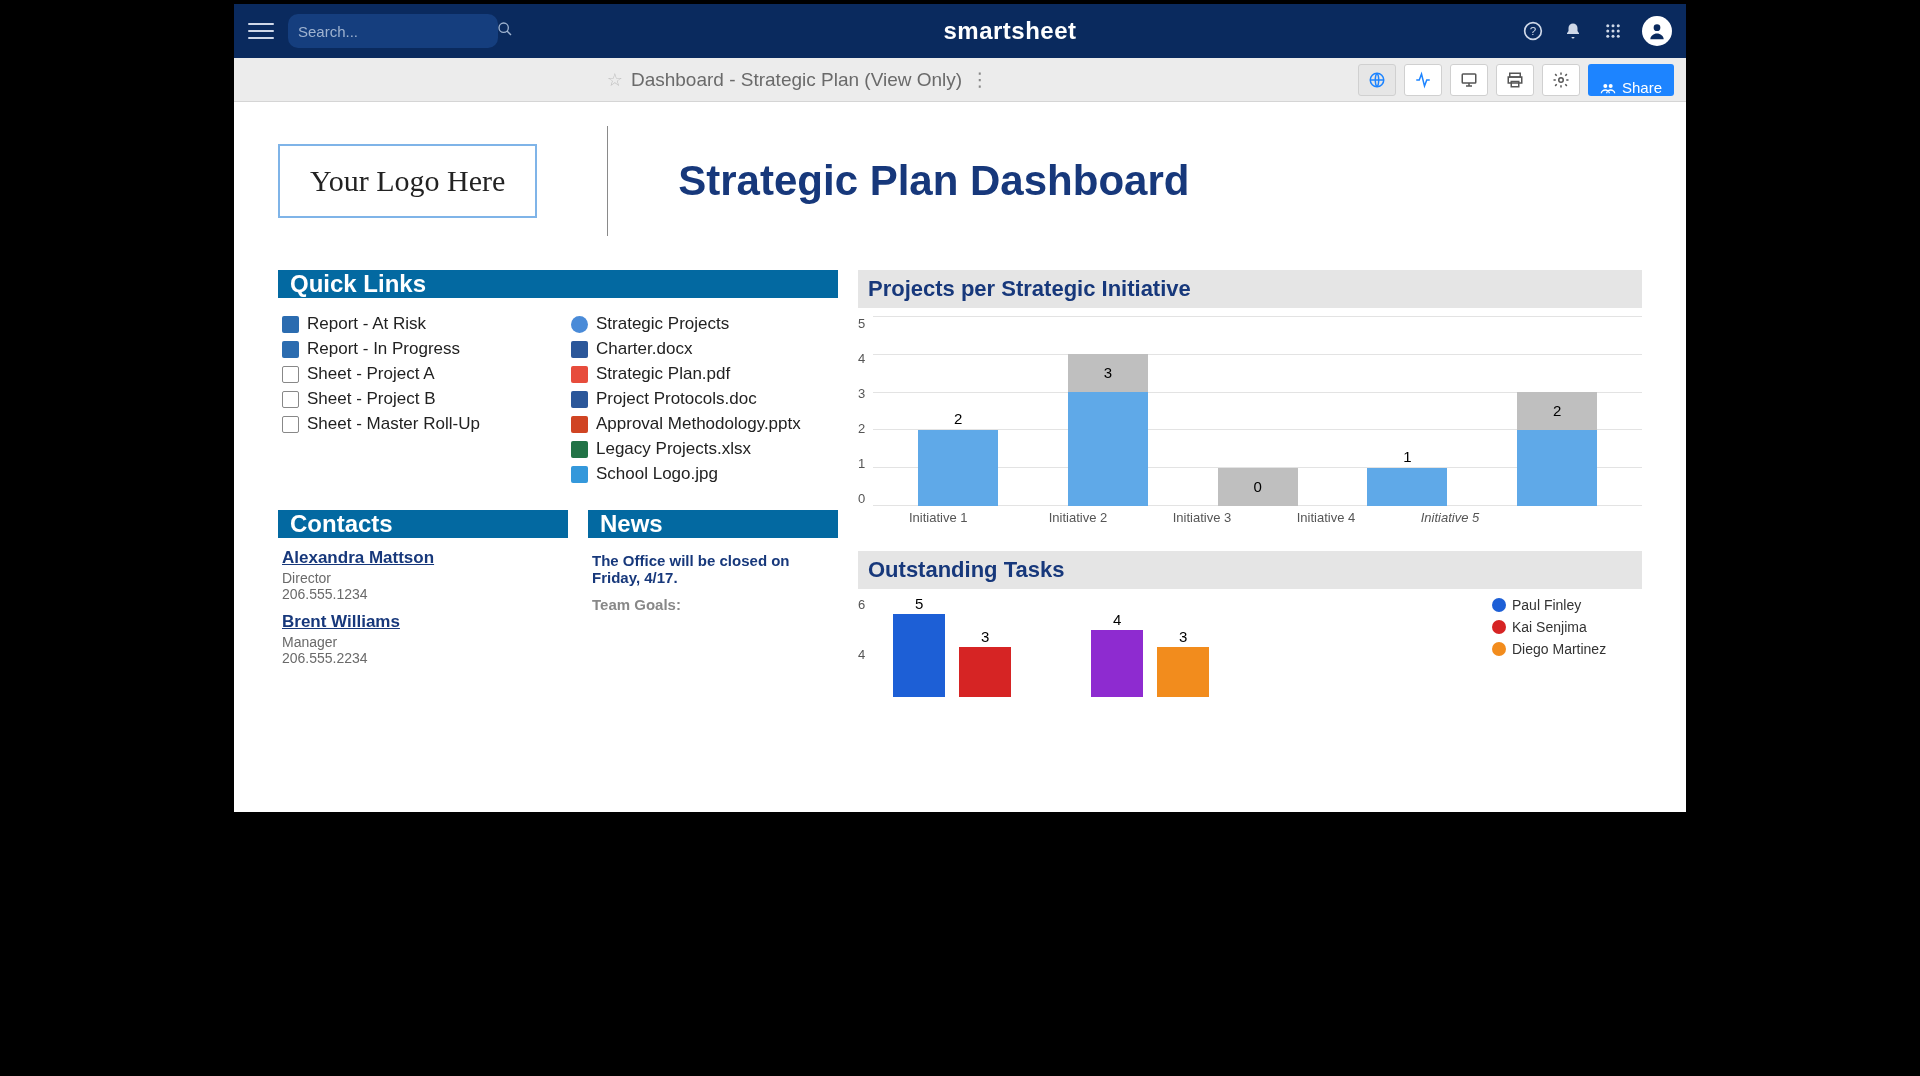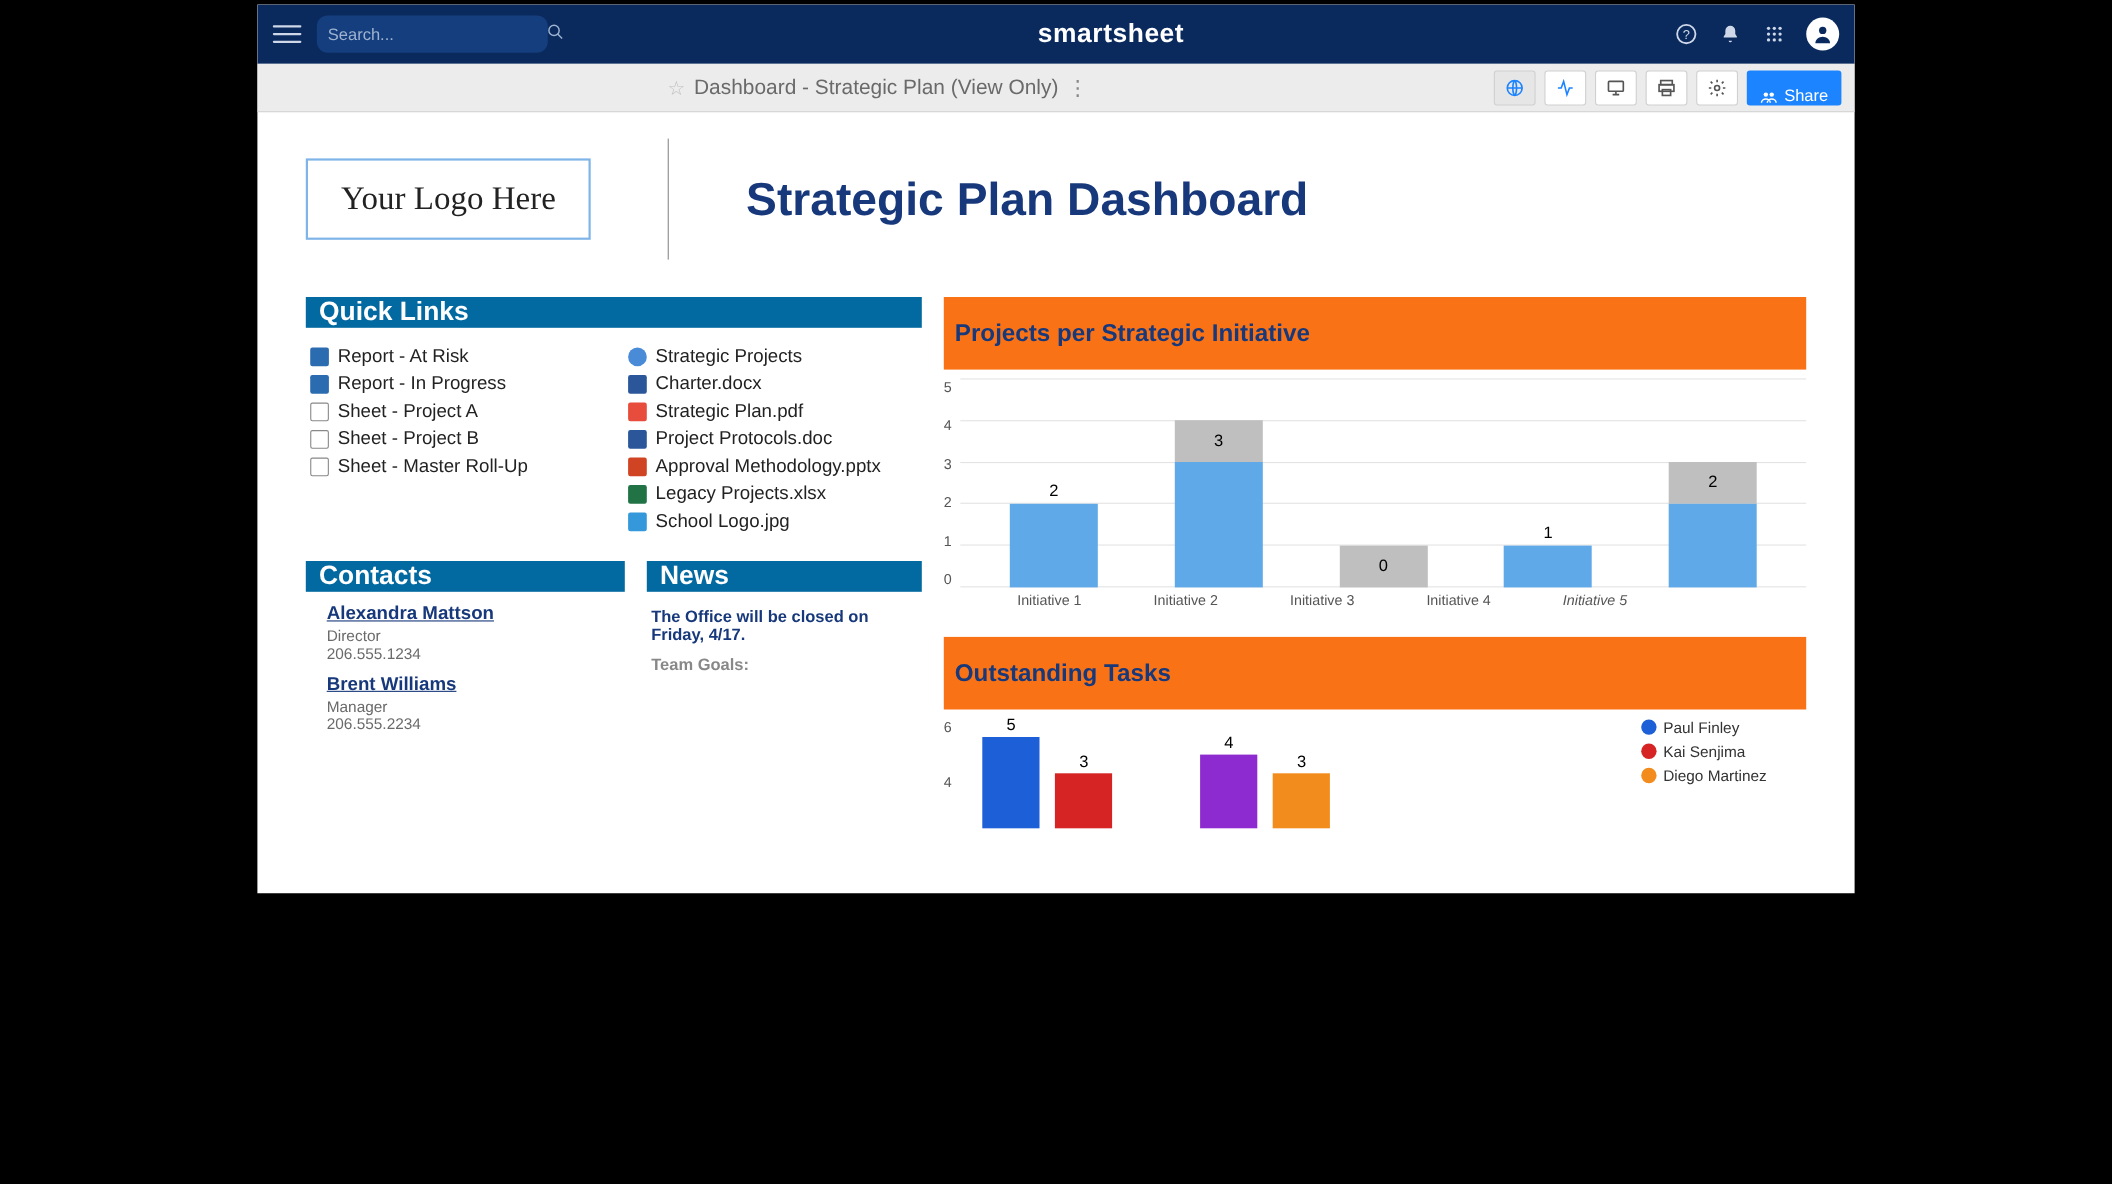--- a/index.html
+++ b/index.html
@@ -39,32 +39,32 @@
   .fi{width:17px;height:17px;border-radius:2px;display:flex;align-items:center;justify-content:center;font-size:10px;font-weight:bold;color:#fff;flex-shrink:0}
   .fi.ws{background:#4a8bd8;border-radius:50%}
   .fi.wd{background:#2b579a}
   .fi.pd{background:#e74c3c}
   .fi.pp{background:#d04423}
   .fi.xl{background:#217346}
   .fi.im{background:#3498db}
   .fi.rp{background:#2b6cb0}
   .fi.sh{background:#fff;border:1px solid #888}
   .contacts{grid-column:1/2}
-  .contact{margin:10px 19px}
+  .contact{margin:10px 4px}
   .contact .name{color:#17387b;font-weight:700;font-size:17px;text-decoration:underline;cursor:pointer}
   .contact .role{color:#6a6a6a;font-size:14px;margin-top:2px}
   .contact .phone{color:#6a6a6a;font-size:14px}
   .news{grid-column:2/3}
   .news-body{padding:4px;font-size:15px;color:#444}
   .news-head{color:#17387b;font-weight:700;margin-bottom:10px}
   .news-red{color:#d62424;font-weight:700}
   
   .chart-col{grid-column:3/4;grid-row:1/4}
   .chart-widget{margin-bottom:26px}
-  .chart-title{background:#f97316;color:#17387b;font-size:22px;font-weight:700;padding:20px 10px;margin-bottom:8px}
+  .chart-title{background:#e5e5e5;color:#17387b;font-size:22px;font-weight:700;padding:6px 10px;margin-bottom:8px}
   .chart-area{position:relative;display:flex}
   .ylabels{display:flex;flex-direction:column;justify-content:space-between;align-items:flex-end;padding-right:8px;color:#555;font-size:13px}
   .plot{flex:1;position:relative}
   .gridlines{position:absolute;inset:0;display:flex;flex-direction:column;justify-content:space-between}
   .gridlines div{border-top:1px solid #e3e3e3;height:0}
   .bars{position:absolute;inset:0;display:flex;align-items:flex-end;justify-content:space-around;padding:0 10px}
   .bargroup{display:flex;flex-direction:column;align-items:center;width:90px}
   .stack{width:80px;display:flex;flex-direction:column-reverse;position:relative}
   .seg{width:100%;display:flex;align-items:center;justify-content:center;font-size:14px;color:#222}
   .seg.app{background:#5fa9e8}
@@ -323,21 +323,21 @@
                     <div class="stack" style="height: 114px;">
                       <div class="seg app" style="height: 76px;"></div>
                       <div class="seg dec" style="height: 38px;"></div>
                       <div style="position: absolute; left: 50%; transform: translateX(-50%); font-size: 15px; bottom: 87px;">2</div>
                     </div>
                   </div>
                 </div>
             </div>
           </div>
           <div class="xlabels" id="c1-x" style="margin-left:24px;margin-right:120px">
-              <div style="width: 90px; text-align: center;">Initiative 1</div>
+              <div style="width: 90px; ">Initiative 1</div>
               <div style="width: 90px; text-align: center;">Initiative 2</div>
               <div style="width: 90px; text-align: center;">Initiative 3</div>
               <div style="width: 90px; text-align: center;">Initiative 4</div>
               <div style="width: 90px; text-align: center; font-style: italic;">Initiative 5</div>
             </div>
         </div>
 
         <div class="chart-widget">
           <div class="chart-title">Outstanding Tasks</div>
           <div class="chart-area" style="height:100px">

